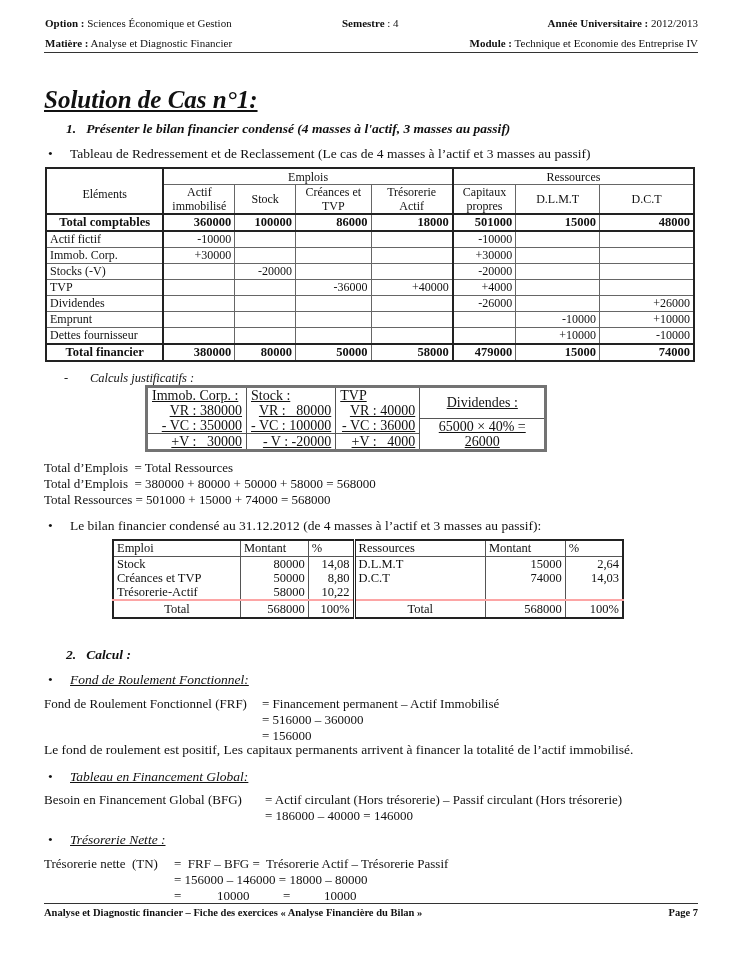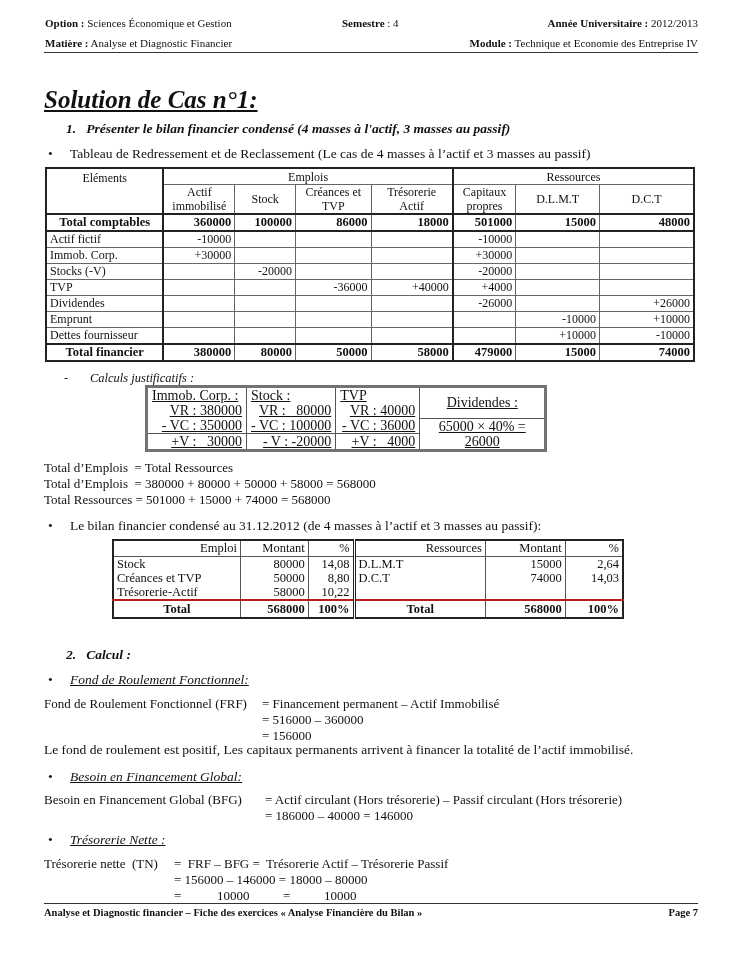--- a/index.html
+++ b/index.html
@@ -16,23 +16,23 @@
   .t1 td { border: 1px solid #666; padding: 0 3px; height: 15px; line-height: 15px; }
   .t1 .hd td { text-align: center; line-height: 14px; }
   .t1 .num { text-align: right; }
   .t1 .bold td { font-weight: bold; border-top: 2px solid #222; border-bottom: 2px solid #222; font-size: 12.5px; }
   .t1 .sepR { border-right: 2px solid #222 !important; }
   .t2 { position: absolute; left: 145px; top: 385px; font-size: 14px; border: 3px solid #737373; text-decoration: underline; }
   .t2 td { border: 1px solid #555; padding: 0 4px; line-height: 15px; vertical-align: top; }
   .t2 .r { text-align: right; }
   .t3 { position: absolute; left: 112px; top: 539px; width: 512px; font-size: 12.5px; border: 2px solid #222; }
   .t3 td { padding: 0 3px; line-height: 14px; border-left: 1px solid #555; }
-  .t3 .hd td { text-align: right; border-bottom: 1px solid #555; line-height: 15px; }
+  .t3 .hd td { text-align: left; border-bottom: 1px solid #555; line-height: 15px; }
   .t3 .r { text-align: right; }
-  .t3 .tot td { font-weight: bold; border-top: 2px solid #b91c1c; line-height: 16px; }
+  .t3 .tot td { font-weight: normal; border-top: 2px solid #fca5a5; line-height: 16px; }
   .t3 .mid { border-left: 3px double #222 !important; }
   .u { text-decoration: underline; font-style: italic; }
   .footer { font-size: 10.5px; font-weight: bold; }
 </style>
 </head>
 <body>
 
 <div class="abs hdr" style="left:45px;top:16px;">
   <b>Option :</b><span> Sciences Économique et Gestion</span>
 </div>
@@ -64,21 +64,21 @@
       <col style="width:68px">
       <col style="width:58px">
       <col style="width:72px">
       <col style="width:78px">
       <col style="width:60px">
       <col style="width:80px">
       <col style="width:90px">
   </colgroup>
   <tbody>
       <tr class="hd">
-    <td rowspan="2" class="sepR" style="vertical-align:top;padding-top:2px;">Eléments</td>
+    <td rowspan="2" class="sepR" style="vertical-align:top;padding-top:18px;">Eléments</td>
     <td colspan="4" class="sepR">Emplois</td>
     <td colspan="3">Ressources</td>
   </tr>
   <tr class="hd" id="t1-colhead">
         <td>
           <div>Actif</div>
           <div>immobilisé</div>
         </td>
         <td>
           <div>Stock</div>
@@ -310,21 +310,21 @@
 <div class="abs txt" style="left:48px;top:672px;font-size:13.5px;">
   <span style="display:inline-block;width:22px;">•</span><span class="u">Fond de Roulement Fonctionnel:</span>
 </div>
 <div class="abs txt" style="left:44px;top:696px;">Fond de Roulement Fonctionnel (FRF)</div>
 <div class="abs txt" style="left:262px;top:696px;">= Financement permanent – Actif Immobilisé</div>
 <div class="abs txt" style="left:262px;top:712px;">= 516000 – 360000</div>
 <div class="abs txt" style="left:262px;top:728px;">= 156000</div>
 <div class="abs txt" style="left:44px;top:742px;font-size:13.5px;">Le fond de roulement est positif, Les capitaux permanents arrivent à financer la totalité de l’actif immobilisé.</div>
 
 <div class="abs txt" style="left:48px;top:769px;font-size:13.5px;">
-  <span style="display:inline-block;width:22px;">•</span><span class="u">Besoin en Financement Global:</span>
+  <span style="display:inline-block;width:22px;">•</span><span class="u">Tableau en Financement Global:</span>
 </div>
 <div class="abs txt" style="left:44px;top:792px;">Besoin en Financement Global (BFG)</div>
 <div class="abs txt" style="left:265px;top:792px;">= Actif circulant (Hors trésorerie) – Passif circulant (Hors trésorerie)</div>
 <div class="abs txt" style="left:265px;top:808px;">= 186000 – 40000 = 146000</div>
 
 <div class="abs txt" style="left:48px;top:832px;font-size:13.5px;">
   <span style="display:inline-block;width:22px;">•</span><span class="u">Trésorerie Nette :</span>
 </div>
 <div class="abs txt" style="left:44px;top:856px;white-space:pre;">Trésorerie nette  (TN)</div>
 <div class="abs txt" style="left:174px;top:856px;white-space:pre;">=  FRF – BFG =  Trésorerie Actif – Trésorerie Passif</div>

